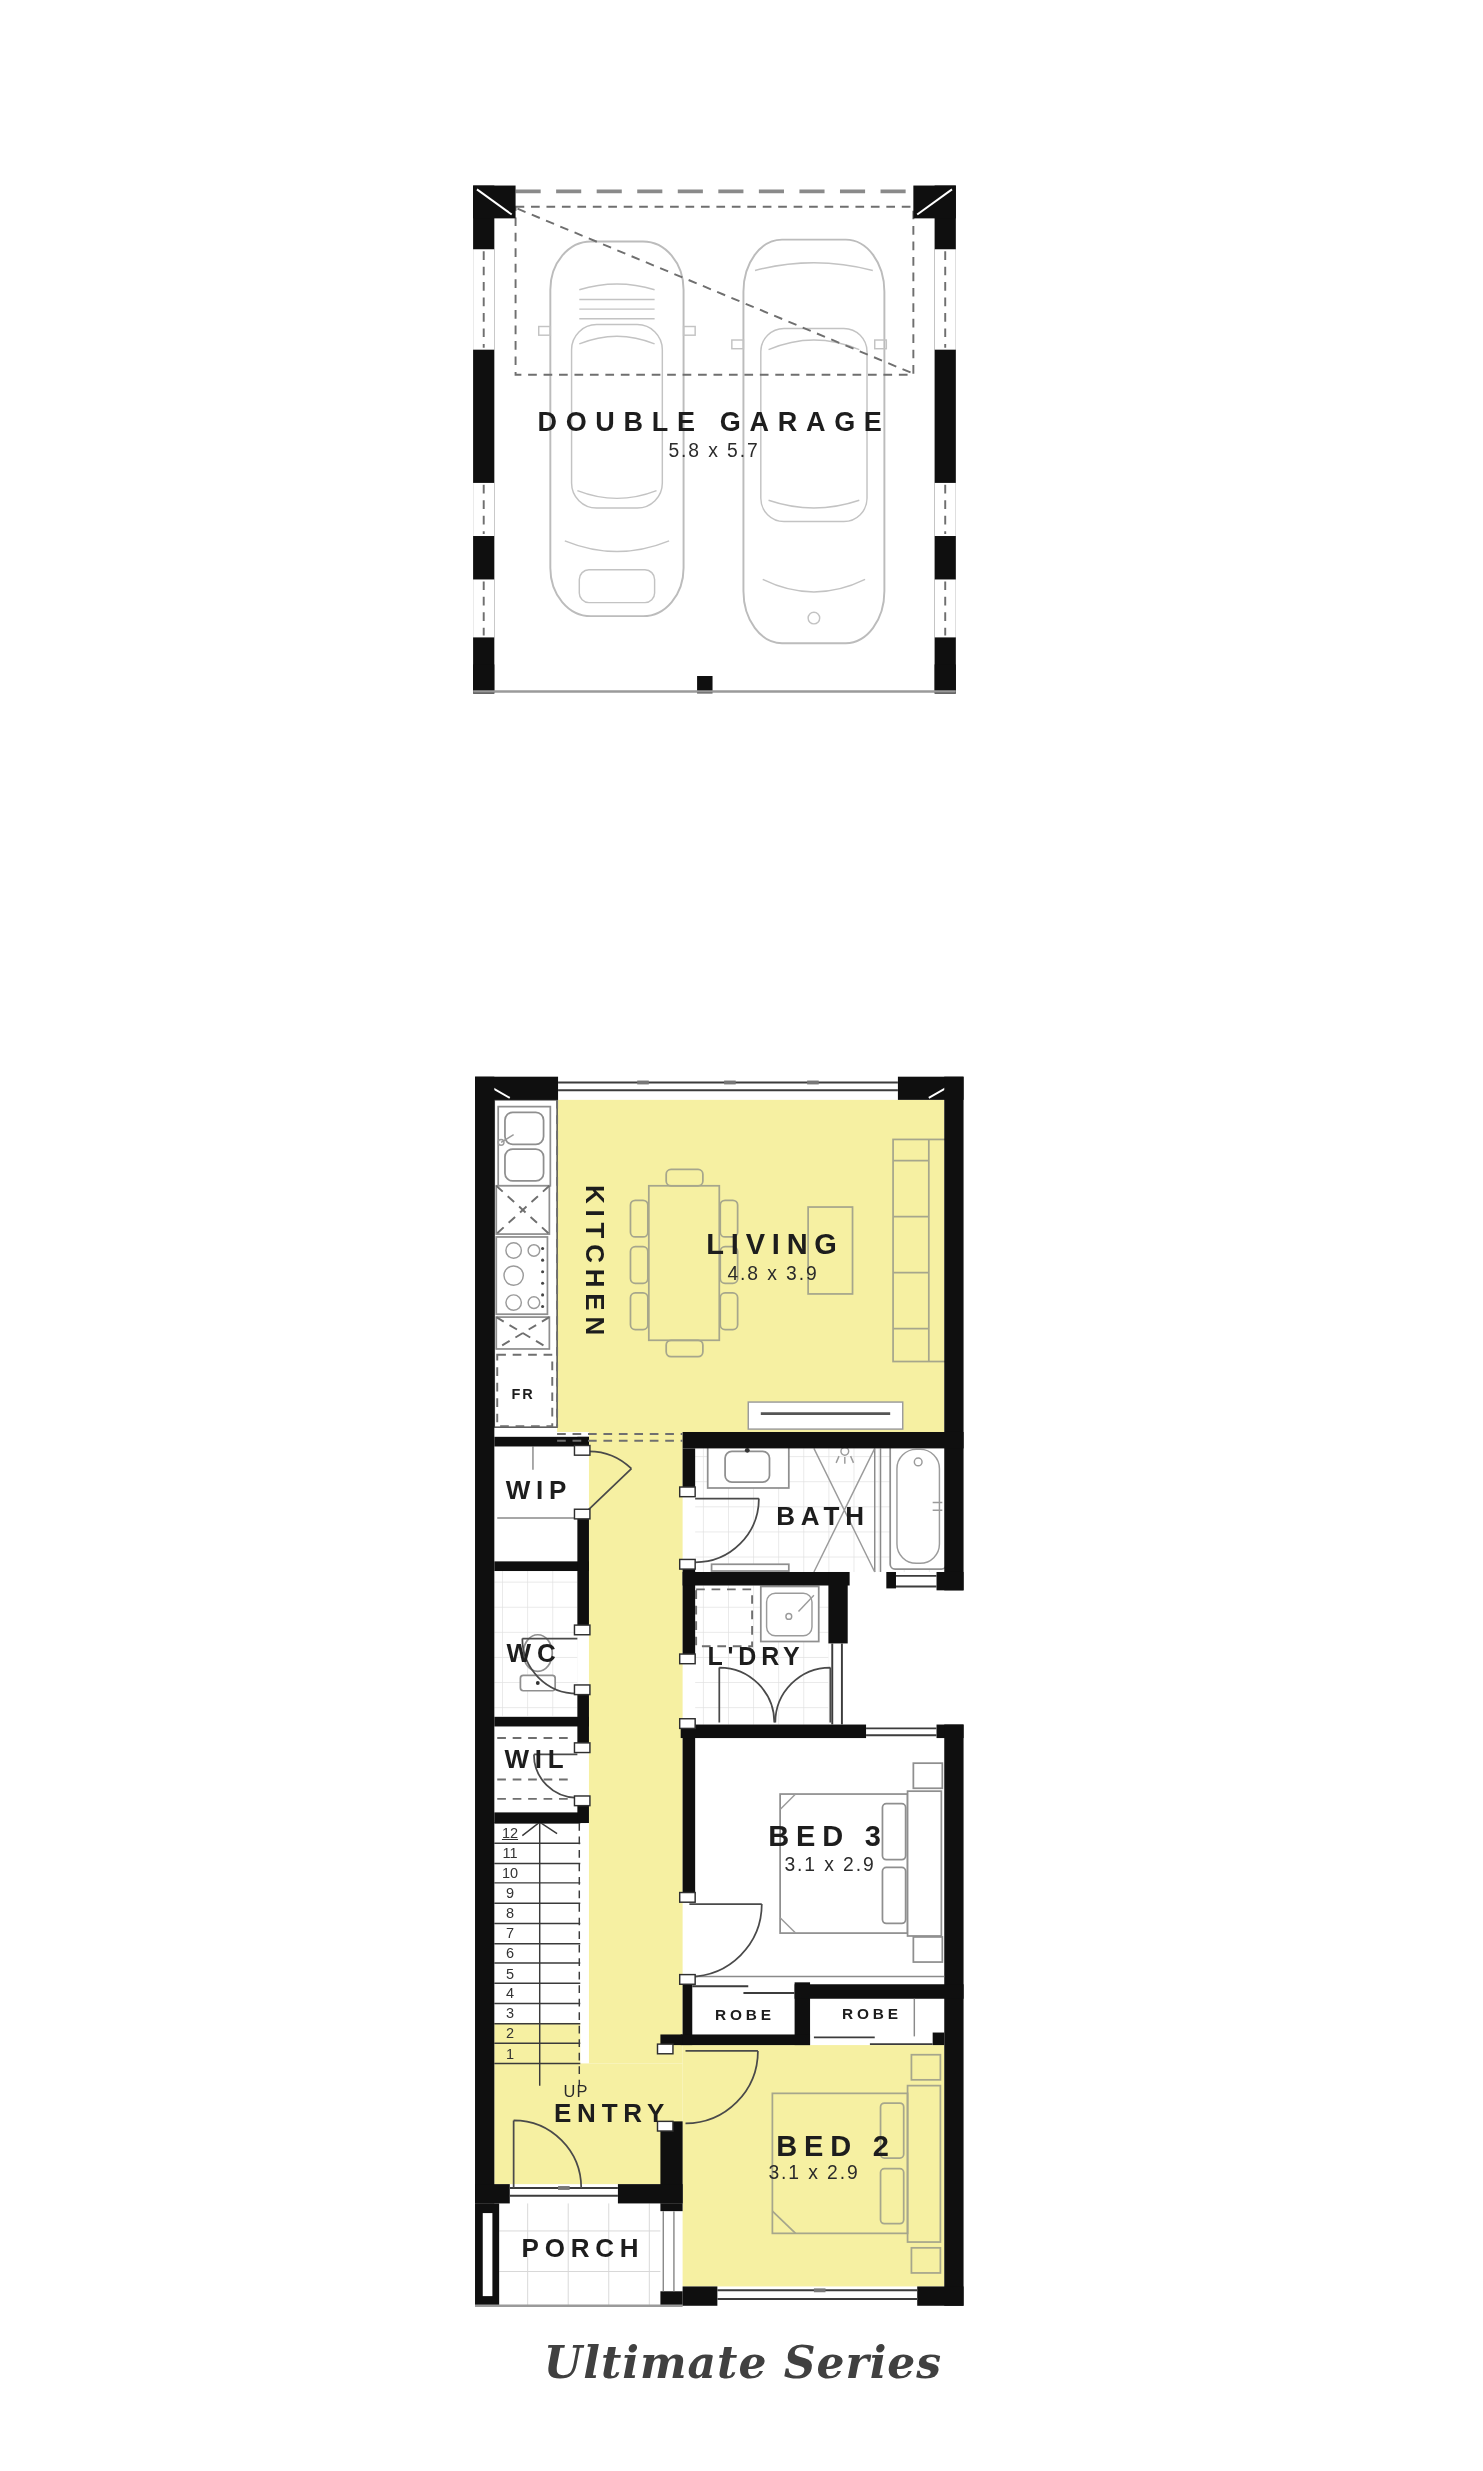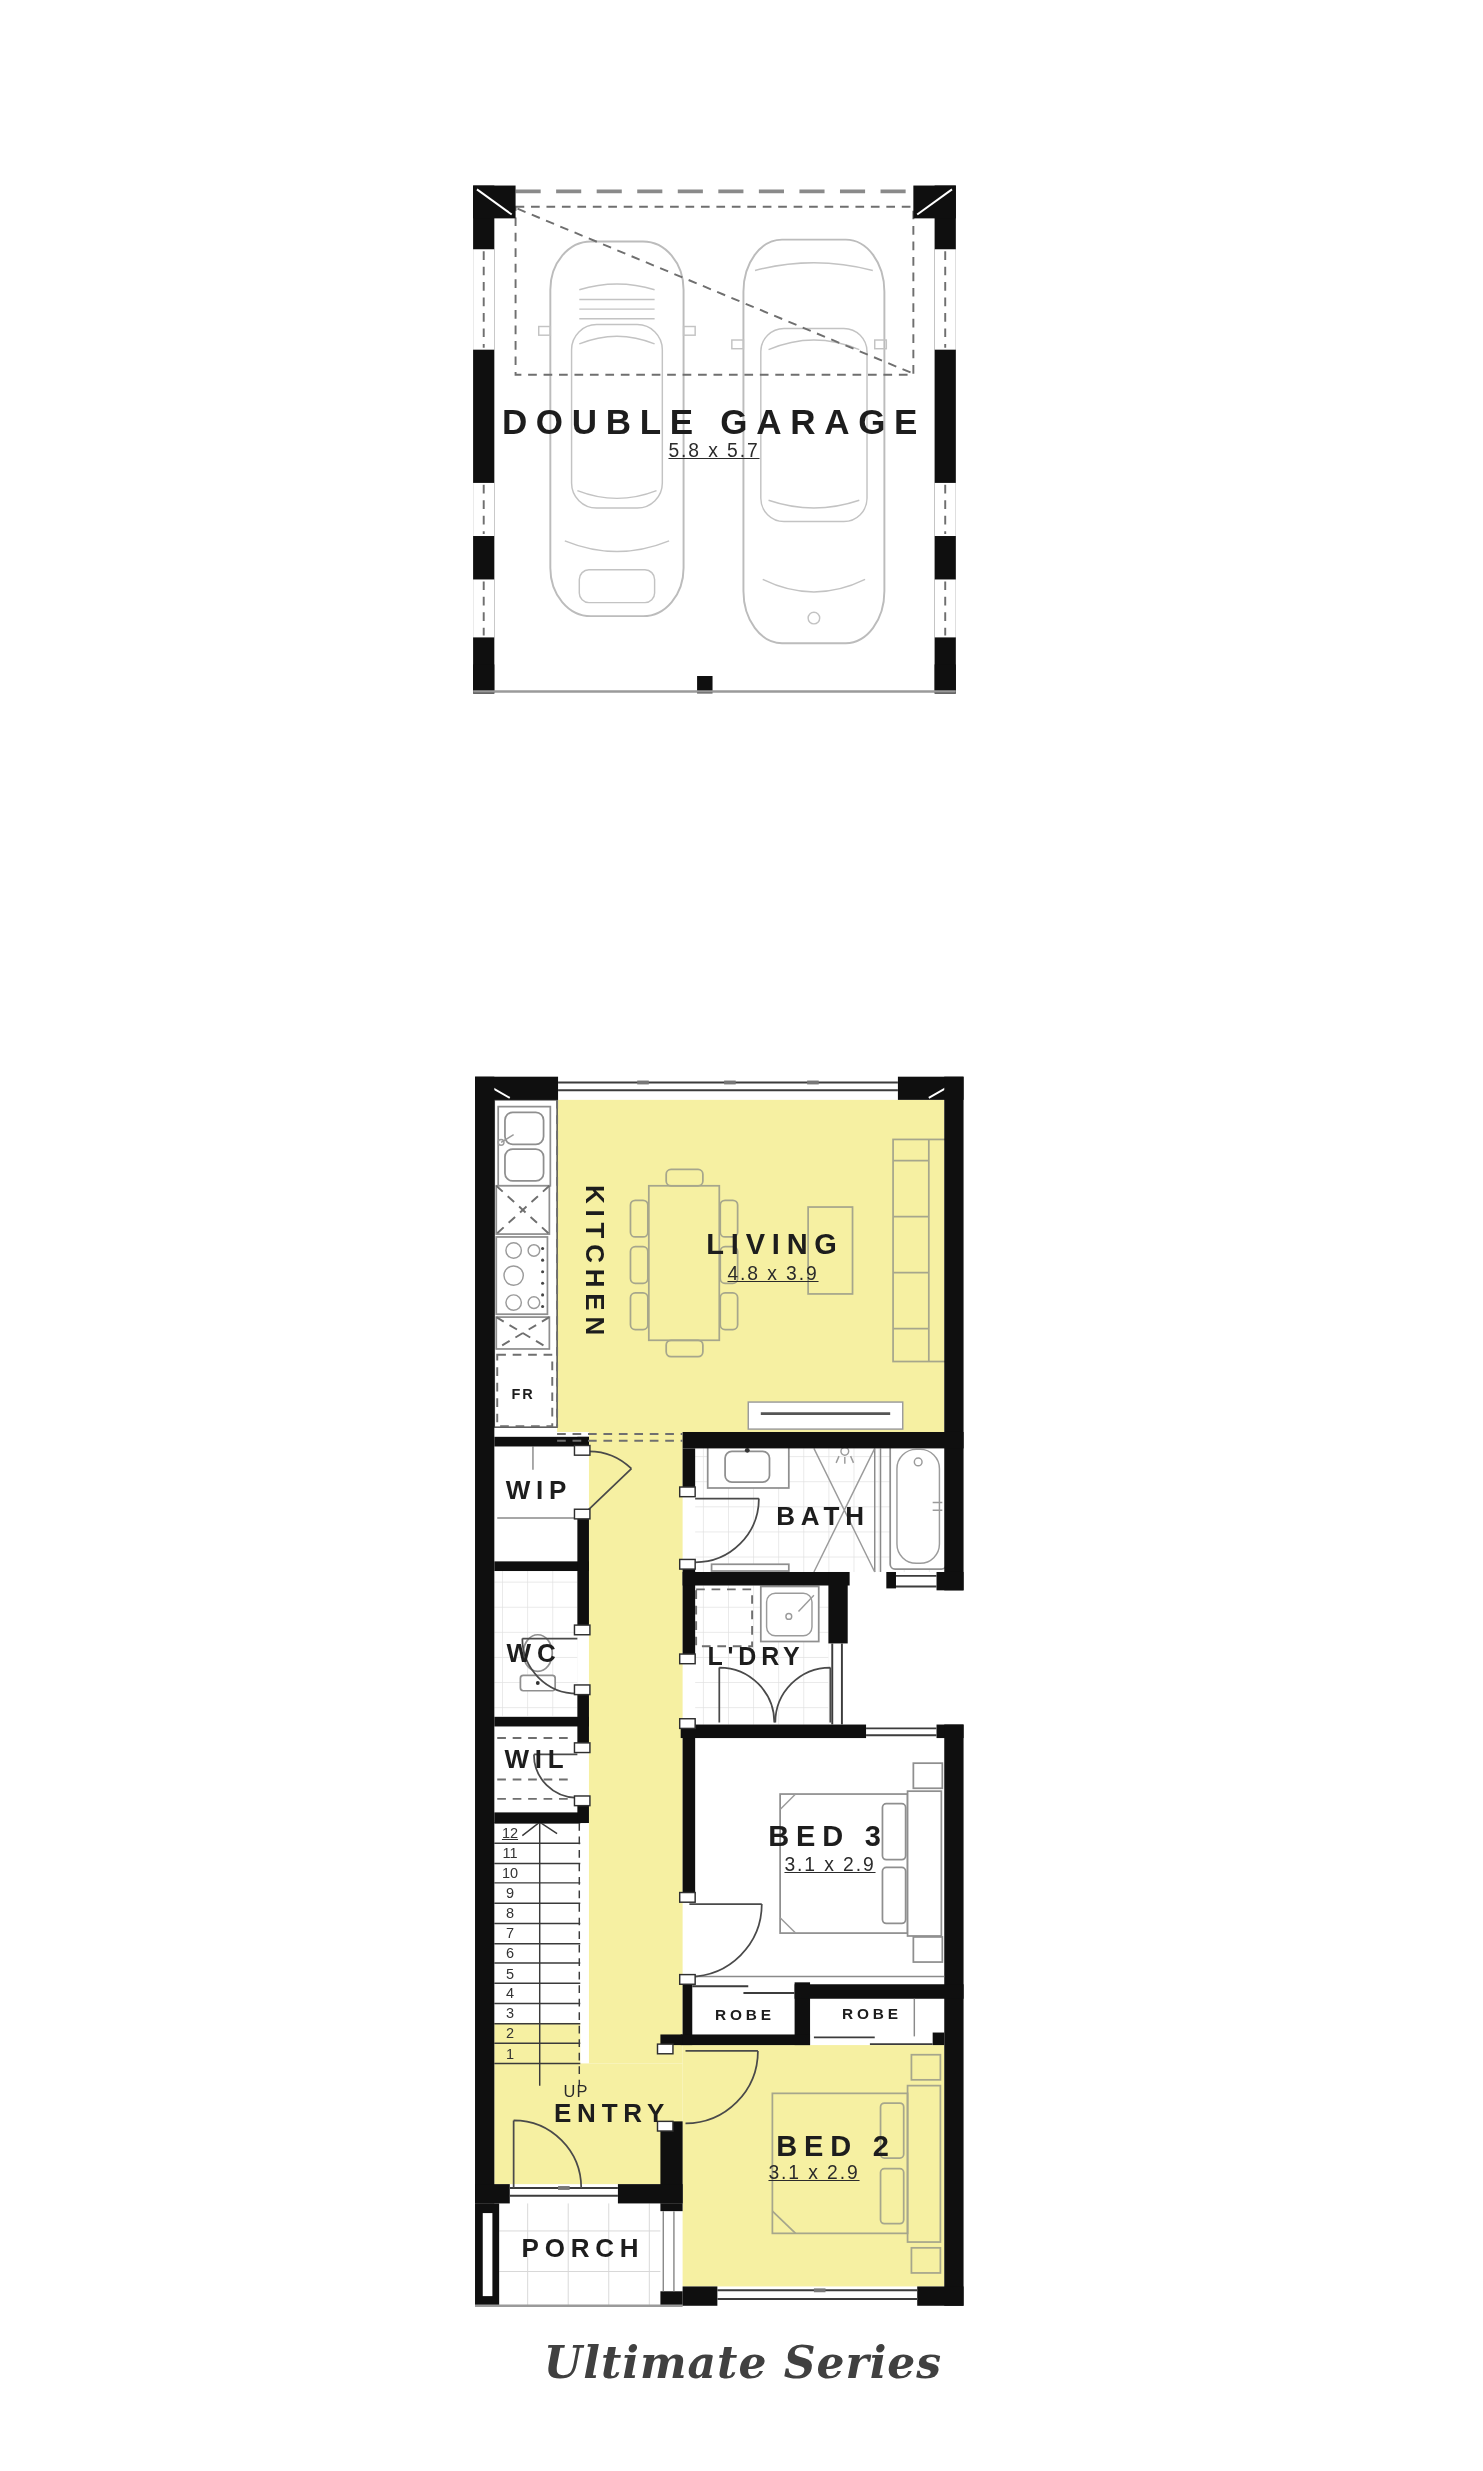--- a/index.html
+++ b/index.html
@@ -19,24 +19,24 @@
   .carl{stroke:#c3c3c3;fill:none;stroke-width:1.5;}
   .dash{stroke:#6f6f6f;stroke-width:2;fill:none;stroke-dasharray:9 7;}
   .gdash{stroke:#8a8a8a;stroke-width:4;fill:none;stroke-dasharray:26 16;}
   .peg{fill:#fff;stroke:#2f2f2f;stroke-width:1.5;}
   .thin{stroke:#8a8a8a;stroke-width:1.5;fill:none;}
   .stair{stroke:#3a3a3a;stroke-width:1.5;fill:none;}
   
   .lbl{position:absolute;transform:translate(-50%,-50%);font-weight:bold;font-size:26px;
        letter-spacing:5.8px;color:#1d1d1d;white-space:nowrap;}
   .lg{font-size:29px;letter-spacing:6.8px;}
-  .gt{font-size:35px;letter-spacing:8.7px;}
+  .gt{font-size:27px;letter-spacing:8.7px;}
   .sm{font-size:15.4px;letter-spacing:3.9px;}
   .xs{font-size:14.5px;letter-spacing:1.9px;}
-  .dims{font-weight:normal;font-size:19.3px;letter-spacing:1.9px;color:#2b2b2b;text-decoration:underline;}
+  .dims{font-weight:normal;font-size:19.3px;letter-spacing:1.9px;color:#2b2b2b;}
   .up{font-weight:normal;font-size:16.4px;letter-spacing:1px;color:#2b2b2b;}
   .num{position:absolute;transform:translate(-50%,-50%);font-size:14.5px;font-weight:normal;
        color:#333;letter-spacing:0;}
   .rot{transform:translate(-50%,-50%) rotate(90deg);}
   .script{font-family:"DejaVu Serif",serif;font-style:italic;font-weight:bold;
           font-size:44px;letter-spacing:1px;color:#404040;}
 </style>
 </head>
 <body>
 

